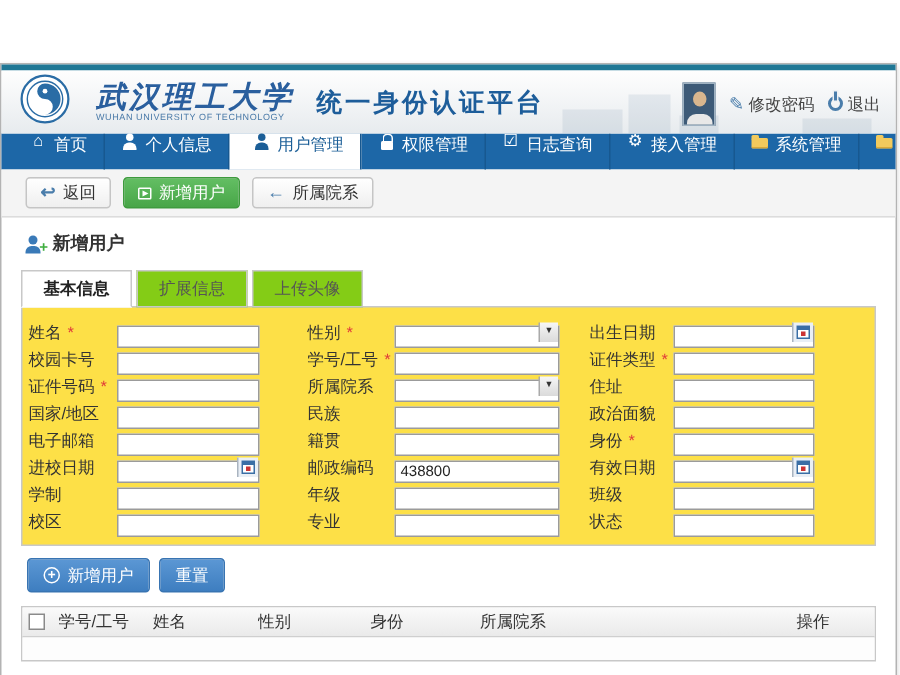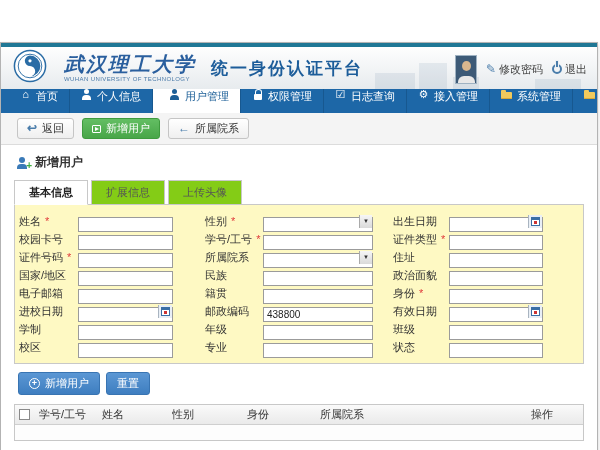--- a/index.html
+++ b/index.html
@@ -84,21 +84,21 @@
   .sec-icon::after { content:""; position:absolute; bottom:0; left:1px; width:10px; height:5px;
                      border-radius:4px 4px 0 0; background:#3a7ab8; }
   .sec-plus { position:absolute; right:-3px; bottom:-1px; color:#3fae3f; font-size:10px;
               font-weight:bold; line-height:8px; z-index:2; }
 
   .tabs { display:flex; position:relative; z-index:2; margin-bottom:-1px; padding-left:0; }
   .tab { padding:4px 14px 4px 14px; font-size:11px; color:#555; background:#84cc16;
          border:1px solid #c8c8c8; margin-right:3px; cursor:pointer; }
   .tab.active { background:#fff; border-bottom:1px solid #fff; font-weight:bold; color:#222; }
 
-  .panel { border:1px solid #c8c8c8; padding:7px 0 7px 4px; background:#fef9c3; }
+  .panel { border:1px solid #c8c8c8; padding:7px 0 7px 4px; background:#fde047; }
   .form-row { display:flex; align-items:center; height:18px; }
   .fg { display:flex; align-items:center; }
   .fg1 { width:186px; } .fg2 { width:188px; } .fg3 { flex:1; }
   .fg .lbl { font-size:11px; color:#333; white-space:nowrap; }
   .fg1 .lbl { width:59px; } .fg2 .lbl { width:58px; } .fg3 .lbl { width:56px; }
   .req { color:#e03a3a; margin-left:1px; }
   .ctl { position:relative; height:15px; }
   .fg1 .ctl { width:95px; } .fg2 .ctl { width:110px; } .fg3 .ctl { width:94px; }
   .txt { width:100%; height:15px; border:1px solid #9b9b9b; font-size:10px; padding:0 3px;
          font-family:inherit; color:#222; background:#fff; }

